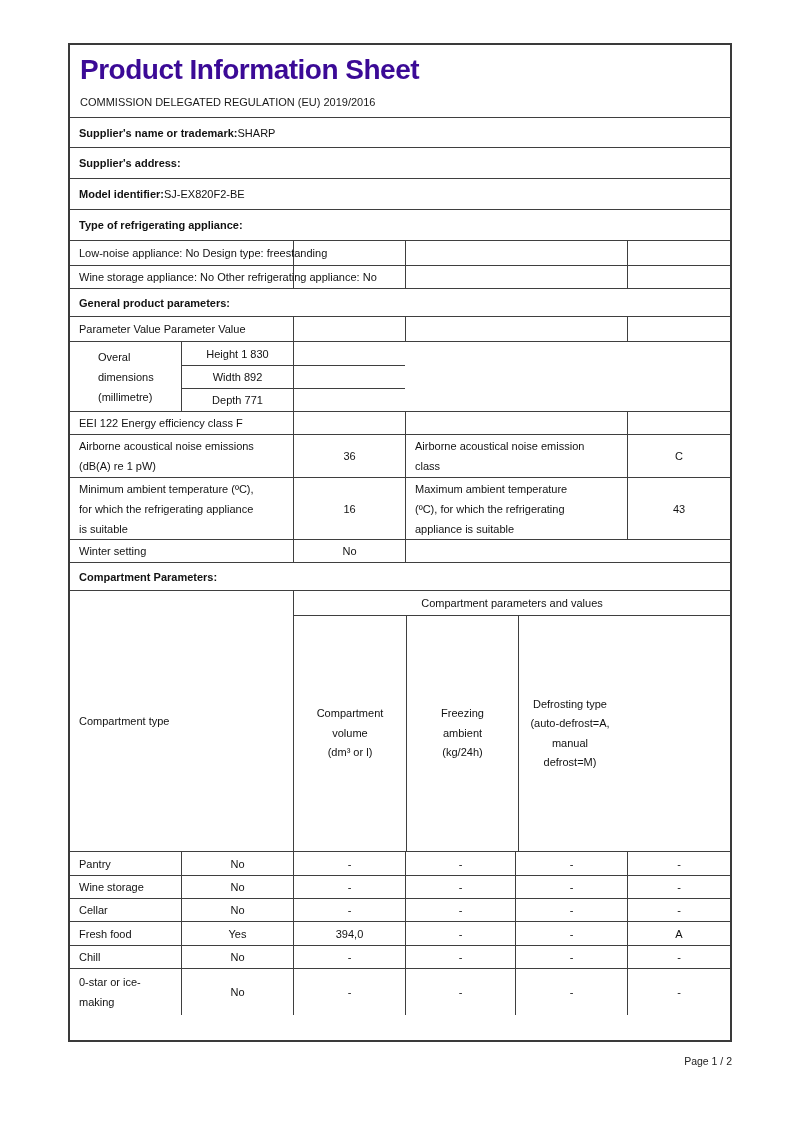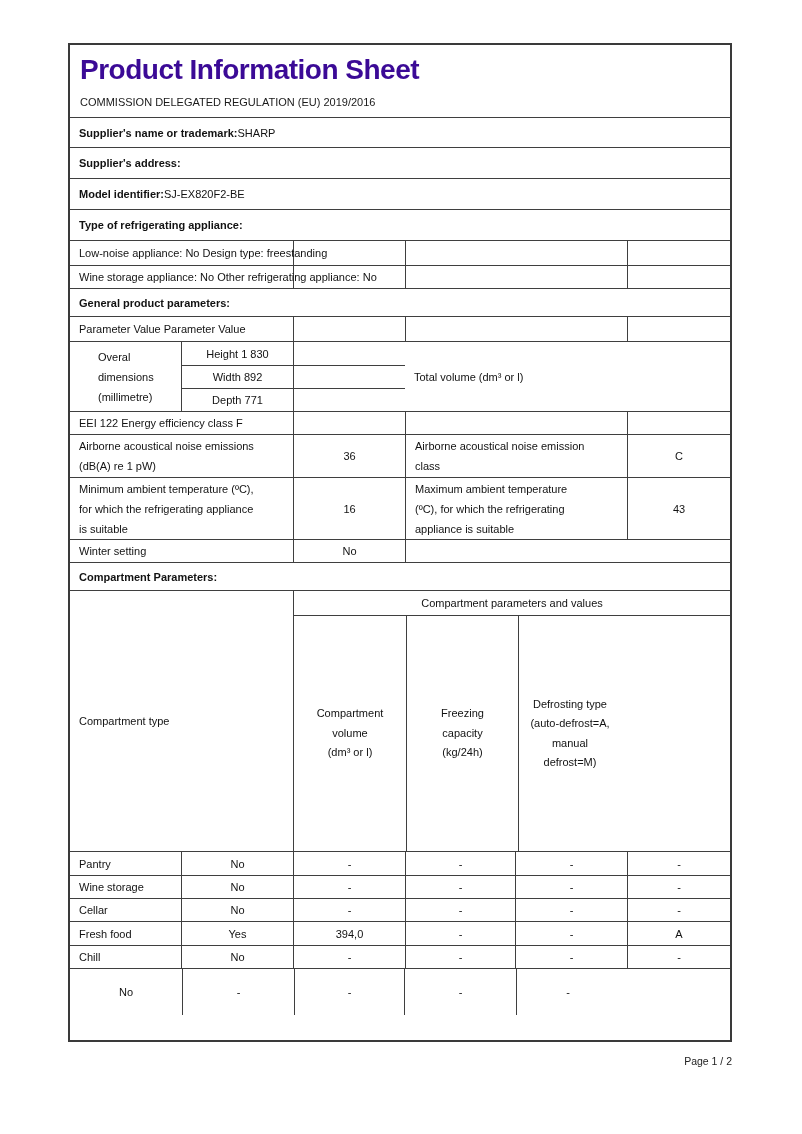--- a/index.html
+++ b/index.html
@@ -113,21 +113,20 @@
       <div class="dimcol" style="width:112px; border-left:1px solid #3f3f3f">
         <div class="subrow bb" style="height:24px">Height 1 830</div>
         <div class="subrow bb" style="height:23px">Width 892</div>
         <div class="subrow" style="flex:1">Depth 771</div>
       </div>
       <div class="dimcol" style="width:112px; border-left:1px solid #3f3f3f">
         <div class="subrow bb" style="height:24px"></div>
         <div class="subrow bb" style="height:23px"></div>
         <div class="subrow" style="flex:1"></div>
       </div>
-      <div class="cell pl" style="width:222px">Total volume (dm³ or l)</div>
     </div>
 
     <div class="row" style="height:23px">
       <div class="cell pl" style="width:223px">
         <span class="ovf">EEI 122 Energy efficiency class F</span>
       </div>
       <div class="cell" style="width:112px"></div>
       <div class="cell" style="width:222px"></div>
       <div class="cell" style="width:103px"></div>
     </div>
@@ -165,21 +164,21 @@
 
     <div class="row" style="height:261px">
       <div class="cell pl" style="width:223px">Compartment type</div>
       <div class="comp-right" style="width:437px">
         <div class="comp-group" style="height:25px">Compartment parameters and values</div>
         <div class="comp-sub">
           <div class="cell ctr pre" style="width:112px">Compartment
 volume
 (dm³ or l)</div>
           <div class="cell ctr pre" style="width:112px">Freezing
-capacity
+ambient
 (kg/24h)</div>
           <div class="cell ctr pre" style="width:103px">Defrosting type
 (auto-defrost=A,
 manual
 defrost=M)</div>
         </div>
       </div>
     </div>
 
     <div class="row" style="height:24px">
@@ -216,20 +215,22 @@
     </div>
     <div class="row" style="height:23px">
       <div class="cell pl" style="width:111px">Chill</div>
       <div class="cell ctr" style="width:112px">No</div>
       <div class="cell ctr" style="width:112px">-</div>
       <div class="cell ctr" style="width:110px">-</div>
       <div class="cell ctr" style="width:112px">-</div>
       <div class="cell ctr" style="width:103px">-</div>
     </div>
     <div class="row noline" style="height:46px">
+      <div class="cell pl pre ml" style="width:111px">0-star or ice-
+making</div>
       <div class="cell ctr" style="width:112px">No</div>
       <div class="cell ctr" style="width:112px">-</div>
       <div class="cell ctr" style="width:110px">-</div>
       <div class="cell ctr" style="width:112px">-</div>
       <div class="cell ctr" style="width:103px">-</div>
     </div>
 
   </div>
 
   <div class="footer">Page 1 / 2</div>

